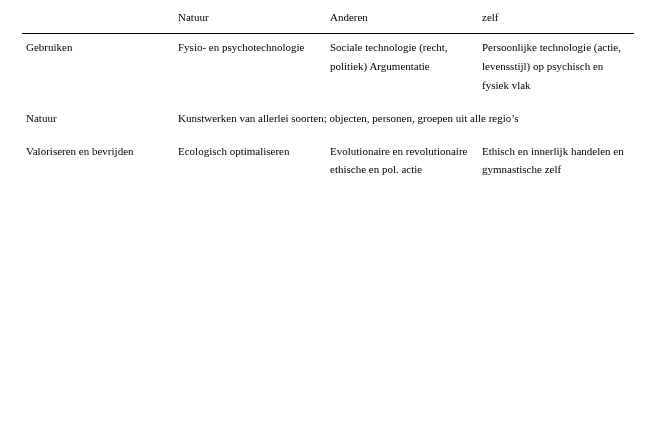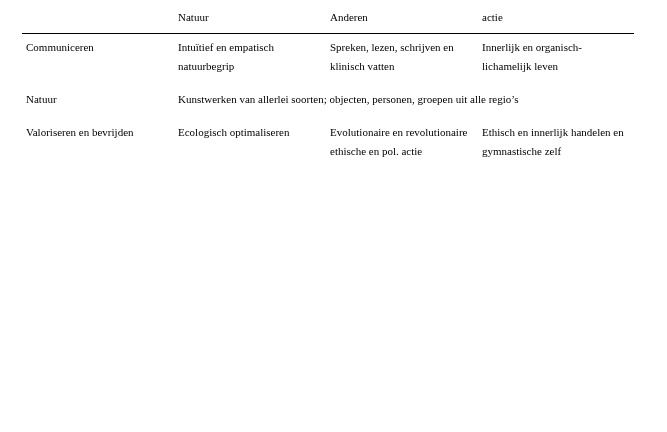--- a/index.html
+++ b/index.html
@@ -68,29 +68,29 @@
       <col class="c0">
       <col class="c1">
       <col class="c2">
       <col class="c3">
     </colgroup>
     <thead>
       <tr>
         <th></th>
         <th>Natuur</th>
         <th>Anderen</th>
-        <th>actie</th>
+        <th>zelf</th>
       </tr>
     </thead>
     <tbody>
       <tr>
-        <td class="rowlabel">Communiceren</td>
-        <td>Intuïtief en empatisch natuurbegrip</td>
-        <td>Spreken, lezen, schrijven en klinisch vatten</td>
-        <td>Innerlijk en organisch-lichamelijk leven</td>
+        <td class="rowlabel">Gebruiken</td>
+        <td>Fysio- en psychotechnologie</td>
+        <td>Sociale technologie (recht, politiek) Argumentatie</td>
+        <td>Persoonlijke technologie (actie, levensstijl) op psychisch en fysiek vlak</td>
       </tr>
       <tr>
         <td class="rowlabel">Natuur</td>
         <td class="span-cell" colspan="3">Kunstwerken van allerlei soorten; objecten, personen, groepen uit alle regio’s</td>
       </tr>
       <tr>
         <td class="rowlabel">Valoriseren en bevrijden</td>
         <td>Ecologisch optimaliseren</td>
         <td>Evolutionaire en revolutionaire ethische en pol. actie</td>
         <td>Ethisch en innerlijk handelen en gymnastische zelf</td>

